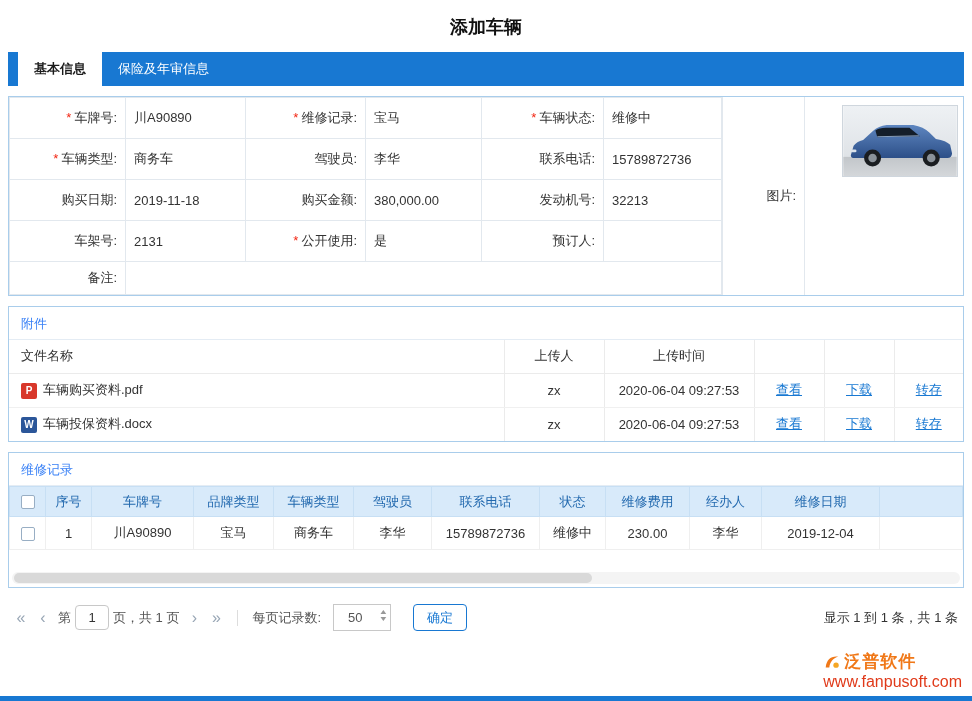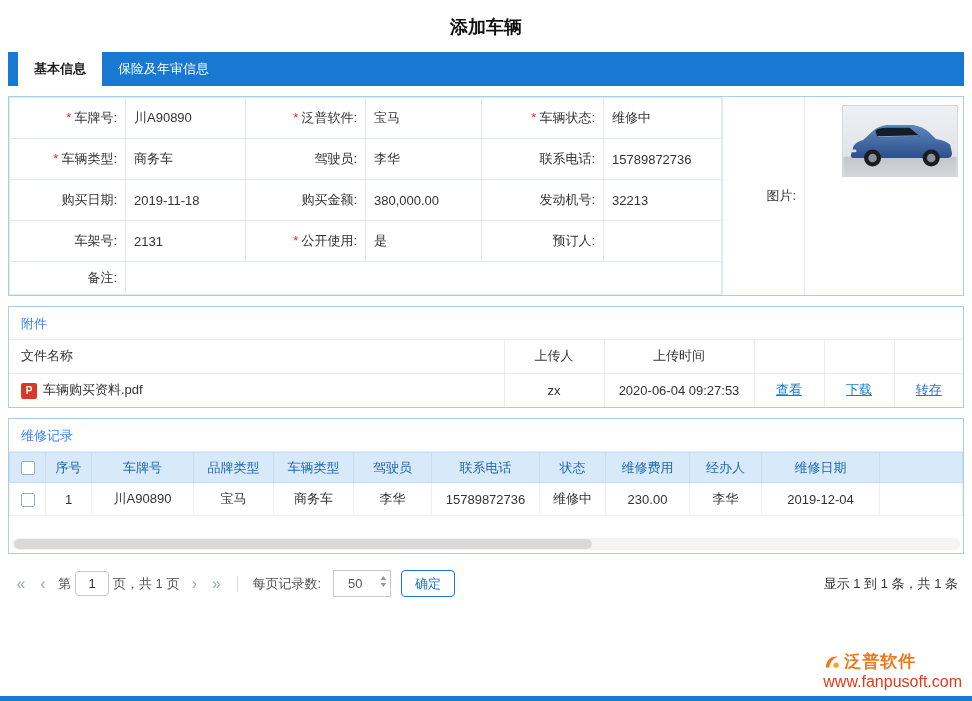--- a/index.html
+++ b/index.html
@@ -57,21 +57,21 @@
 
   
   .pagination { margin: 16px 10px 0; display: flex; align-items: center; font-size: 13px; color: #555; }
   .pg-icon { width: 22px; text-align: center; color: #98a6b5; font-size: 16px; cursor: pointer; user-select: none; }
   .pg-text { margin: 0 4px; color: #555; white-space: nowrap; }
   .pg-input { width: 34px; height: 25px; border: 1px solid #c8c8c8; border-radius: 4px; text-align: center; font-size: 13px; color: #333; font-family: inherit; }
   .pg-divider { width: 1px; height: 16px; background: #ddd; margin: 0 10px; }
   .per-page-box { width: 58px; height: 27px; border: 1px solid #c8c8c8; border-radius: 0; display: flex; align-items: center; padding-left: 14px; position: relative; margin: 0 8px; background: #fff; cursor: pointer; }
   .spinner { position: absolute; right: 3px; top: 3px; display: flex; flex-direction: column; line-height: 1; }
   .spinner span { font-size: 7px; color: #999; cursor: pointer; transform: scaleX(1.4); }
-  .confirm-btn { height: 27px; padding: 0 13px; background: #fff; border: 1px solid #1878d2; color: #1878d2; border-radius: 4px; font-size: 13px; font-family: Liberation Mono, monospace; cursor: pointer; margin-left: 2px; }
+  .confirm-btn { height: 27px; padding: 0 13px; background: #fff; border: 1px solid #1878d2; color: #1878d2; border-radius: 4px; font-size: 13px; font-family: Liberation Mono, monospace; cursor: pointer; margin-left: 14px; }
   .pg-summary { margin-left: auto; color: #333; padding-right: 4px; }
 
   
   .watermark { position: absolute; right: 6px; bottom: 9px; background: rgba(255,255,255,0.88); padding: 1px 4px; }
   .wm-row { display: flex; align-items: center; gap: 3px; }
   .wm-title { color: #f07818; font-size: 17px; font-weight: bold; letter-spacing: 1px; }
   .wm-url { color: #e03a1a; font-size: 16px; text-align: center; }
   .bottom-bar { position: absolute; left: 0; right: 0; bottom: 0; height: 5px; background: #1878d2; }
 </style>
 </head>
@@ -94,21 +94,21 @@
             <col style="width:120px">
             <col style="width:120px">
           <col style="width:116px">
             <col style="width:122px">
             <col style="width:118px">
         </colgroup>
         <tbody>
             <tr>
           <td class="lbl"><span class="req">*</span><span>车牌号:</span></td>
           <td class="val">川A90890</td>
-          <td class="lbl"><span class="req">*</span><span>泛普软件:</span></td>
+          <td class="lbl"><span class="req">*</span><span>维修记录:</span></td>
           <td class="val">宝马</td>
           <td class="lbl"><span class="req">*</span><span>车辆状态:</span></td>
           <td class="val">维修中</td>
         </tr>
         <tr>
           <td class="lbl"><span class="req">*</span><span>车辆类型:</span></td>
           <td class="val">商务车</td>
           <td class="lbl"><span>驾驶员:</span></td>
           <td class="val">李华</td>
           <td class="lbl"><span>联系电话:</span></td>
@@ -191,20 +191,28 @@
         <th></th>
       </tr>
       <tr>
         <td><span class="ficon pdf">P</span><span>车辆购买资料.pdf</span></td>
         <td>zx</td>
         <td>2020-06-04 09:27:53</td>
         <td><a class="lnk">查看</a></td>
         <td><a class="lnk">下载</a></td>
         <td><a class="lnk">转存</a></td>
       </tr>
+      <tr>
+        <td><span class="ficon word">W</span><span>车辆投保资料.docx</span></td>
+        <td>zx</td>
+        <td>2020-06-04 09:27:53</td>
+        <td><a class="lnk">查看</a></td>
+        <td><a class="lnk">下载</a></td>
+        <td><a class="lnk">转存</a></td>
+      </tr>
     </tbody>
       </table>
   </div>
 
   <div class="section">
     <div class="sec-title">维修记录</div>
     <table class="mnt-table">
       <colgroup>
         <col style="width:36px">
           <col style="width:46px">

